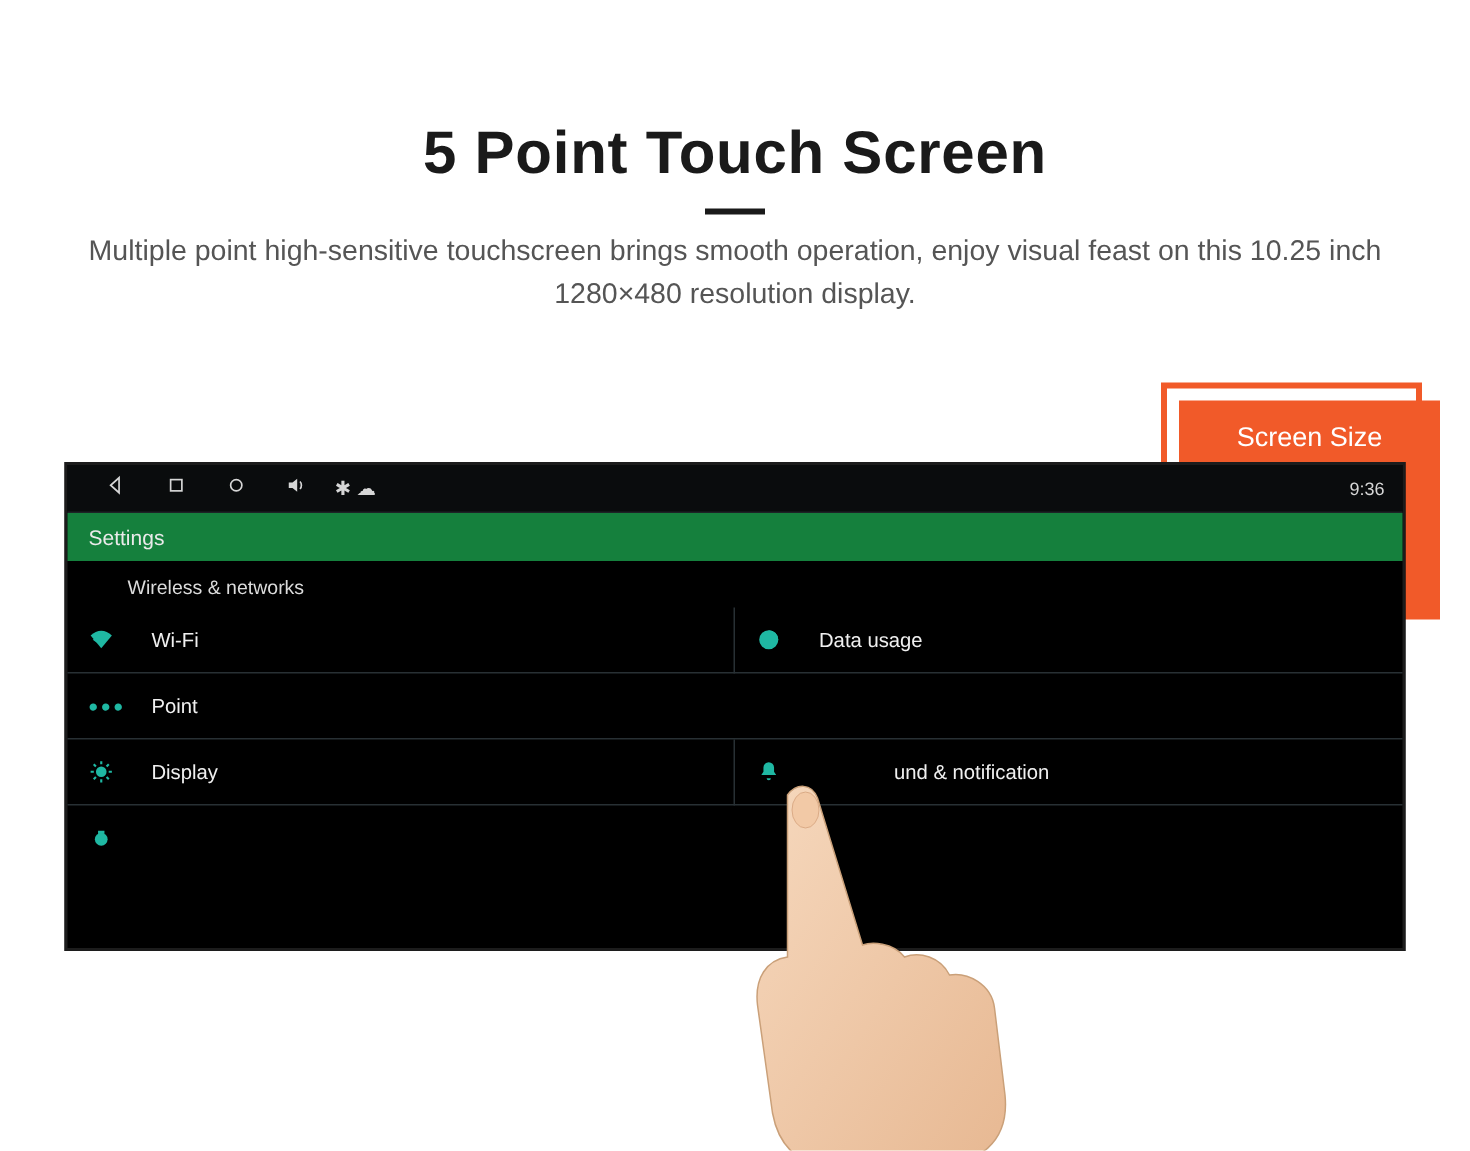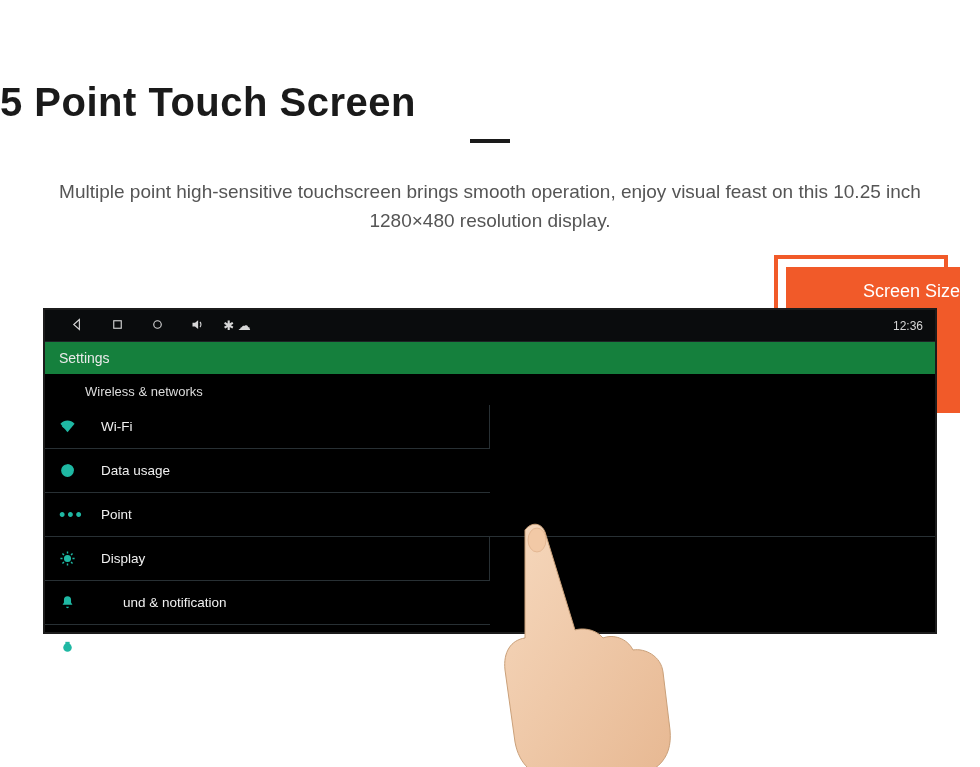--- a/index.html
+++ b/index.html
@@ -5,38 +5,38 @@
   * { box-sizing: border-box; margin: 0; padding: 0; }
   body {
     width: 980px;
     height: 767px;
     background: #ffffff;
     font-family: -apple-system, BlinkMacSystemFont, "Segoe UI", Helvetica, Arial, sans-serif;
     overflow: hidden;
     position: relative;
   }
   .hero-title {
-    text-align: left;
+    text-align: center;
     font-size: 40px;
     font-weight: 800;
     color: #1a1a1a;
     margin-top: 80px;
     letter-spacing: 0.5px;
   }
   .title-underline {
     width: 40px;
     height: 4px;
     background: #1a1a1a;
     margin: 14px auto 0 auto;
   }
   .hero-sub {
     text-align: center;
     font-size: 19px;
     color: #555;
-    margin: 34px auto 0 auto;
+    margin: 10px auto 0 auto;
     max-width: 910px;
     line-height: 1.55;
     font-weight: 400;
   }
   .device-wrap {
     position: absolute;
     left: 43px;
     top: 308px;
     width: 894px;
     height: 326px;
@@ -76,21 +76,20 @@
   }
   .group-label {
     padding: 10px 14px 6px 14px;
     font-size: 13px;
     color: #dcdcdc;
     margin-left: 26px;
   }
   .rows {
     display: flex;
     flex-wrap: wrap;
-    flex-direction: column;
   }
   .row {
     width: 50%;
     height: 44px;
     display: flex;
     align-items: center;
     border-bottom: 1px solid #283034;
     padding-left: 14px;
   }
   .row.full { width: 100%; border-right: none; }
@@ -127,21 +126,21 @@
     position: absolute;
     right: 20px;
     top: 267px;
     width: 174px;
     height: 146px;
     background: #f15a29;
     color: #fff;
     text-align: center;
     padding-top: 14px;
   }
-  .badge-fill .blabel { font-size: 18px; font-weight: 500; text-align: right; }
+  .badge-fill .blabel { font-size: 18px; font-weight: 500; }
   .badge-fill .bline { width: 34px; height: 3px; background:#fff; margin:10px auto 6px; }
   .badge-fill .bval  { font-size: 38px; font-weight: 500; letter-spacing:1px; }
   
   .finger {
     position: absolute;
     left: 485px;
     top: 520px;
     width: 210px;
     height: 260px;
     pointer-events: none;
@@ -179,21 +178,21 @@
           <circle cx="12" cy="12" r="6"></circle>
         </svg>
     </span>
     <span class="nicon">
       <svg viewBox="0 0 24 24">
           <path d="M4 9h4l5-4v14l-5-4H4z" fill="#d6d6d6" stroke="none"></path>
           <path d="M16 8c2 2 2 6 0 8"></path>
         </svg>
     </span>
     <span class="nicon" style="font-size:13px;color:#d6d6d6;">✱ ☁</span>
-    <span class="clock">12:36</span>
+    <span class="clock">9:36</span>
   </div>
 
   <div class="section-header">Settings</div>
 
   <div class="group-label">Wireless &amp; networks</div>
   <div class="rows">
     <div class="row left">
       <span class="ricon">
         <svg viewBox="0 0 24 24">
             <path d="M12 20c5-7 5-7 0-14-5 7-5 7 0 14z" transform="rotate(90 12 12)"></path>
@@ -227,21 +226,21 @@
       </span>
       <span class="rlabel">Display</span>
     </div>
     <div class="row">
       <span class="ricon">
         <svg viewBox="0 0 24 24">
             <path d="M12 3a5 5 0 0 0-5 5v4l-2 3h14l-2-3V8a5 5 0 0 0-5-5z"></path>
             <path d="M10 18a2 2 0 0 0 4 0z"></path>
           </svg>
       </span>
-      <span class="rlabel" style="margin-left:36px">und &amp; notification</span>
+      <span class="rlabel" style="margin-left:64px">und &amp; notification</span>
     </div>
     <div class="row" style="border-bottom:none">
       <span class="ricon">
         <svg viewBox="0 0 24 24">
             <circle cx="12" cy="12" r="6"></circle>
             <rect x="9" y="4" width="6" height="3"></rect>
           </svg>
       </span>
     </div>
   </div>

